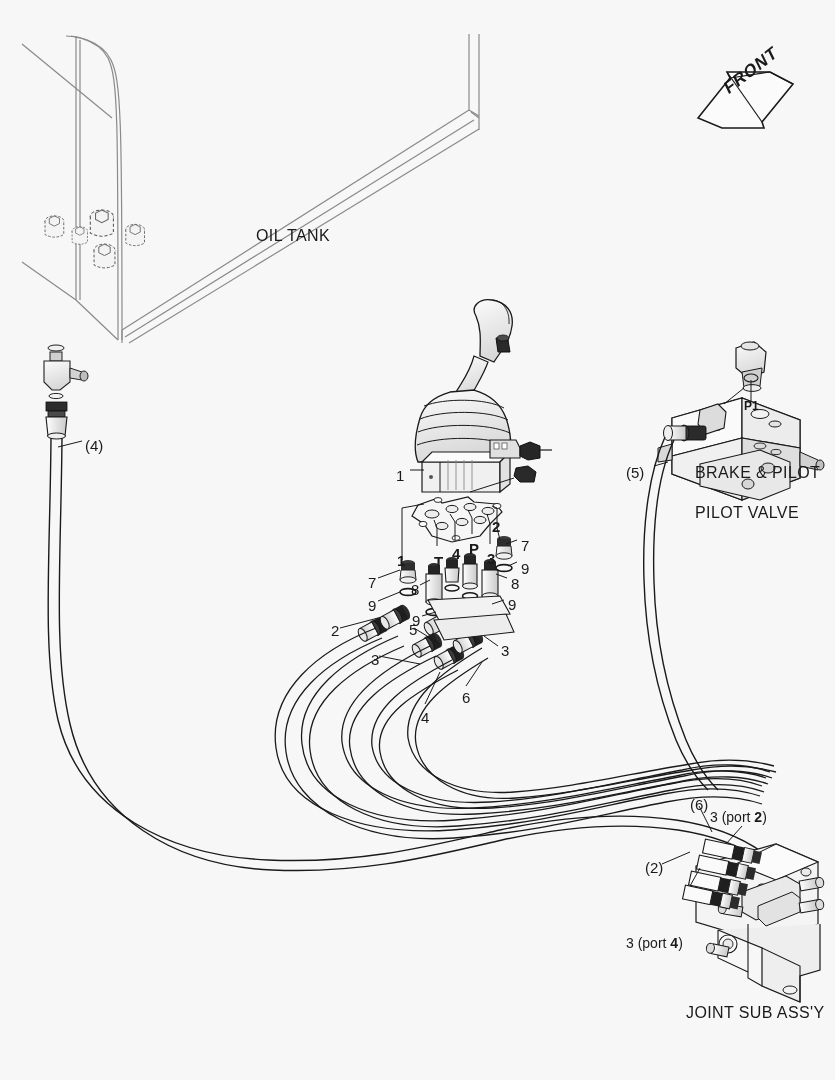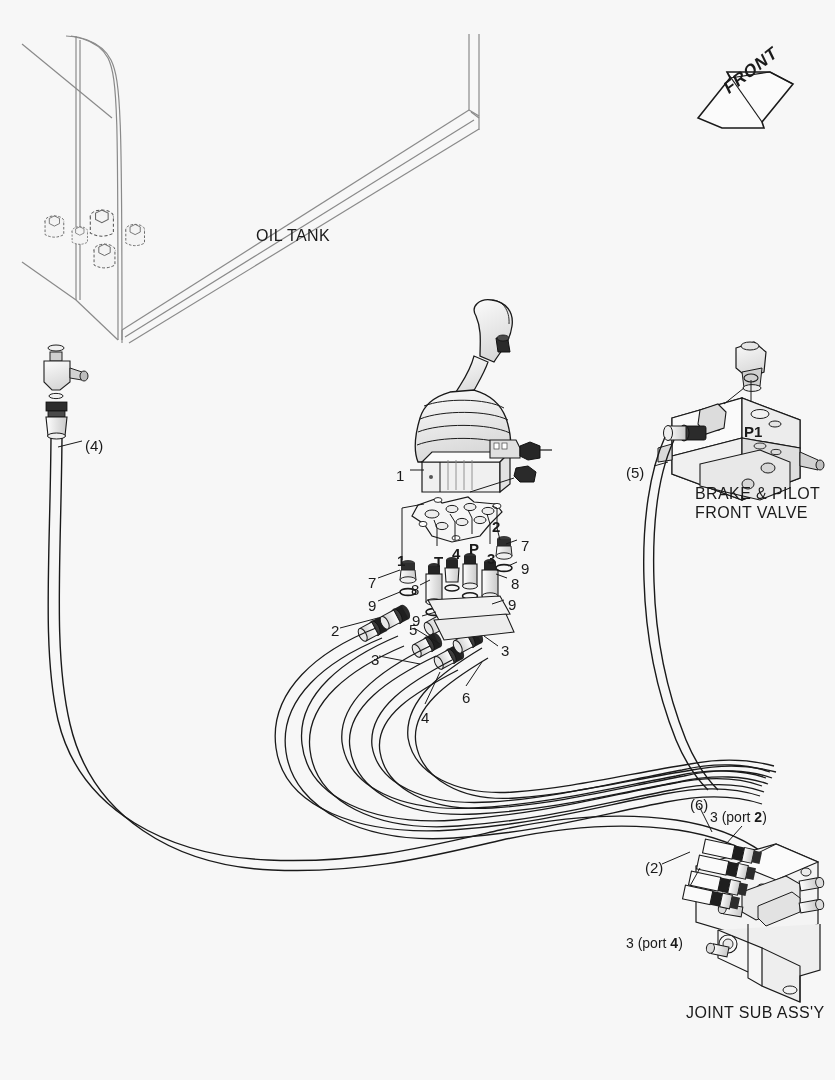--- a/index.html
+++ b/index.html
@@ -26,21 +26,21 @@
     color: #1a1a1a;
     white-space: nowrap;
     line-height: 1;
   }
   .lbl-title { font-size: 16px; letter-spacing: 0.4px; }
   .lbl-num   { font-size: 15px; }
   .lbl-num-b { font-size: 15px; font-weight: bold; }
   .lbl-paren { font-size: 15px; }
   .lbl-port  { font-size: 14px; text-align: right; }
   .lbl-port b { font-weight: bold; }
-  .lbl-p1    { font-size: 15px; font-weight: bold; margin-top: 24px; }
+  .lbl-p1    { font-size: 12px; font-weight: bold; }
 </style>
 </head>
 <body>
 
 <div id="sheet">
 
   <svg id="art" viewBox="0 0 835 1080">
     <defs>
       <g id="nut-hex">
         <ellipse cx="0" cy="0" rx="11" ry="6" fill="#f2f2f2" stroke="#555" stroke-width="1" stroke-dasharray="3,2"></ellipse>
@@ -444,22 +444,22 @@
       <path d="M742,826 L726,844"></path>
 
       <path d="M662,864 L690,852"></path>
 
       <path d="M690,886 L700,868"></path>
     </g>
   </svg>
 
   <div class="lbl lbl-title" style="left:256px; top:228px;">OIL TANK</div>
 
-  <div class="lbl lbl-title" style="left:695px; top:486px;">BRAKE &amp; PILOT</div>
-  <div class="lbl lbl-title" style="left:695px; top:505px;">FRONT VALVE</div>
+  <div class="lbl lbl-title" style="left:695px; top:465px;">BRAKE &amp; PILOT</div>
+  <div class="lbl lbl-title" style="left:695px; top:505px;">PILOT VALVE</div>
 
   <div class="lbl lbl-title" style="left:686px; top:996px;margin-top:9px;">JOINT SUB ASS'Y</div>
 
   <div class="lbl lbl-p1" style="left:744px; top:400px;">P1</div>
 
   <div class="lbl lbl-port" style="left:710px; top:810px;">
     <span>3 (port </span><b>2</b><span>)</span>
   </div>
 
   <div class="lbl lbl-port" style="left:626px; top:936px;">

